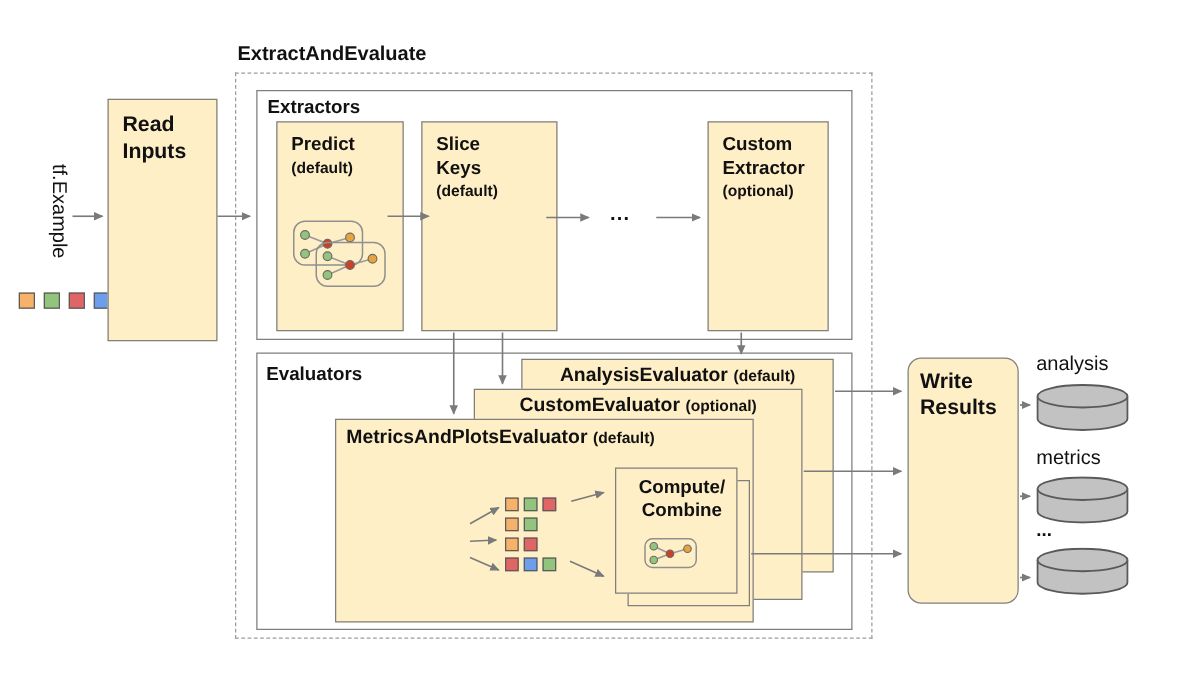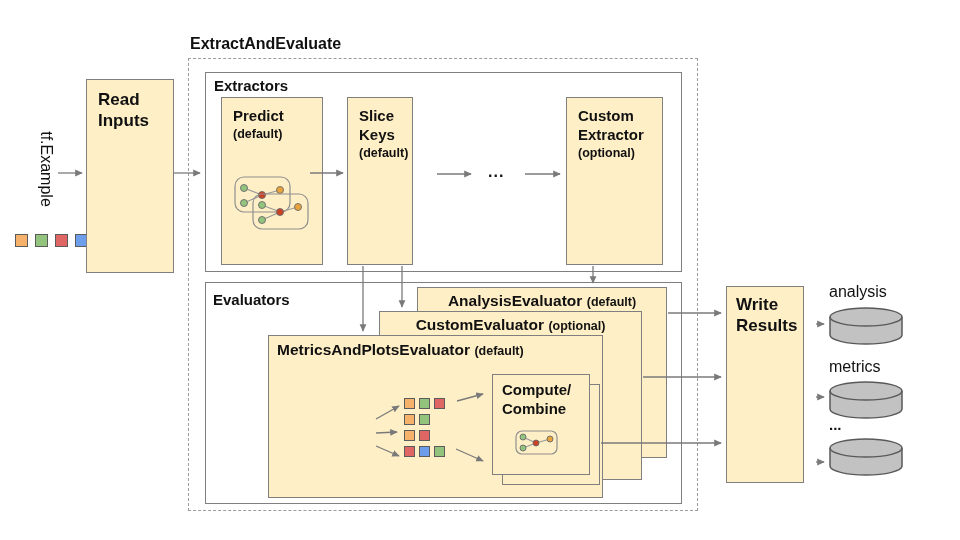--- a/index.html
+++ b/index.html
@@ -90,21 +90,21 @@
     <rect class="frame" x="20" y="19" width="55" height="35" rx="9"></rect>
     <line class="edge" x1="29" y1="30" x2="47" y2="37"></line>
     <line class="edge" x1="29" y1="45" x2="47" y2="37"></line>
     <line class="edge" x1="47" y1="37" x2="65" y2="32"></line>
     <circle class="n" cx="29" cy="30" r="3.5" fill="#93c47d"></circle>
     <circle class="n" cx="29" cy="45" r="3.5" fill="#93c47d"></circle>
     <circle class="n" cx="47" cy="37" r="3.5" fill="#cc4125"></circle>
     <circle class="n" cx="65" cy="32" r="3.5" fill="#e8a33d"></circle>
   </svg>
 
-  <div class="box" style="left:347px; top:97px; width:66px; height:168px;">
+  <div class="box" style="left:337px; top:97px; width:109px; height:168px;">
     <div class="pad-main">
       <div class="b15 pre">Slice
 Keys</div>
       <div class="q12">(default)</div>
     </div>
   </div>
 
   <div class="ellipsis" style="left:488px; top:163px;">...</div>
 
   <div class="box" style="left:566px; top:97px; width:97px; height:168px;">
@@ -155,36 +155,36 @@
         <div class="sq11" style="background: rgb(224, 102, 102);"></div>
       </div>
       <div class="grid-row">
         <div class="sq11" style="background: rgb(224, 102, 102);"></div>
         <div class="sq11" style="background: rgb(109, 158, 235);"></div>
         <div class="sq11" style="background: rgb(147, 196, 125);"></div>
       </div>
     </div>
 
   <div class="box" style="left:502px; top:384px; width:98px; height:101px;"></div>
-  <div class="box" style="left:492px; top:374px; width:98px; height:101px;">
+  <div class="box" style="left:492px; top:374px; width:98px; height:101px;text-align:center;">
     <div class="b15 pre" style="padding:6px 0 0 9px;">Compute/
 Combine</div>
   </div>
   <svg class="mini-graph" style="left:515px; top:430px;" width="44" height="26" viewBox="0 0 44 26">
     <rect class="frame" x="1" y="1" width="41" height="23" rx="6"></rect>
     <line class="edge" x1="8" y1="7" x2="21" y2="13"></line>
     <line class="edge" x1="8" y1="18" x2="21" y2="13"></line>
     <line class="edge" x1="21" y1="13" x2="35" y2="9"></line>
     <circle class="n" cx="8" cy="7" r="3" fill="#93c47d"></circle>
     <circle class="n" cx="8" cy="18" r="3" fill="#93c47d"></circle>
     <circle class="n" cx="21" cy="13" r="3" fill="#cc4125"></circle>
     <circle class="n" cx="35" cy="9" r="3" fill="#e8a33d"></circle>
   </svg>
 
-  <div class="box" style="left:726px; top:286px; width:78px; height:197px;">
+  <div class="box" style="left:726px; top:286px; width:89px; height:197px;border-radius:11px;">
     <div class="b17 pre" style="padding:7px 0 0 9px;">Write
 Results</div>
   </div>
 
   <div class="out-label" style="left:829px; top:283px;">analysis</div>
   <svg class="cyl" style="left:829px; top:307px;" width="74" height="38" viewBox="0 0 74 38">
     <path d="M1 10 L1 28 A36 9 0 0 0 73 28 L73 10"></path>
     <ellipse cx="37" cy="10" rx="36" ry="9"></ellipse>
   </svg>
 

